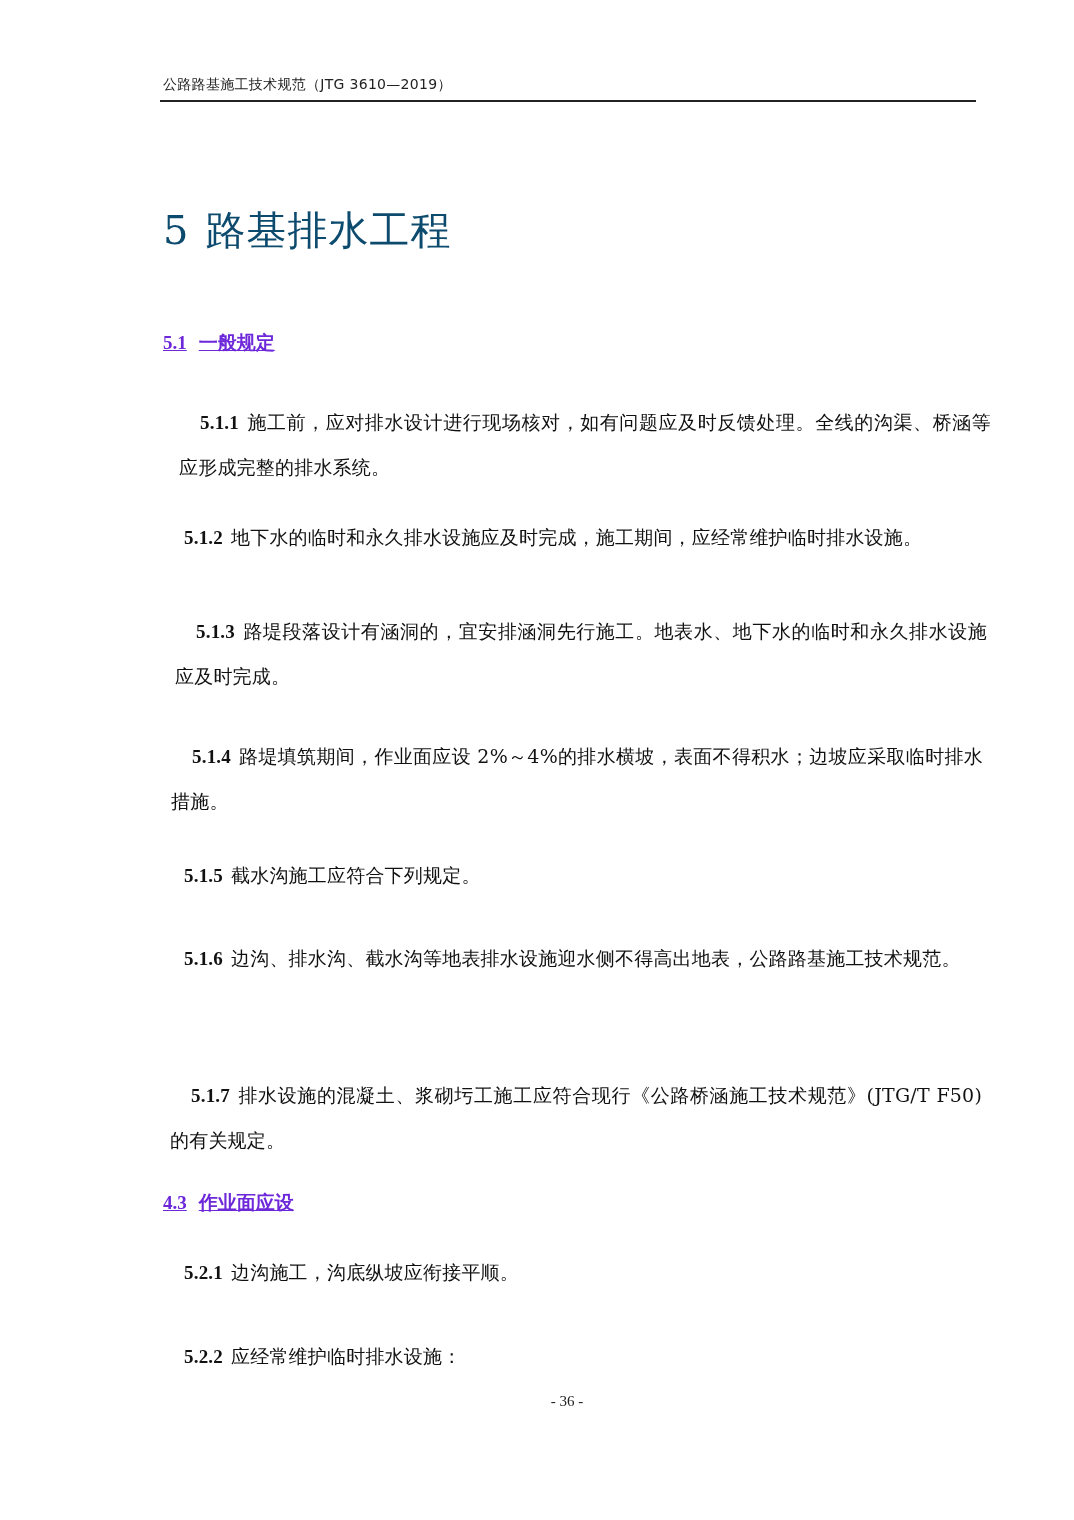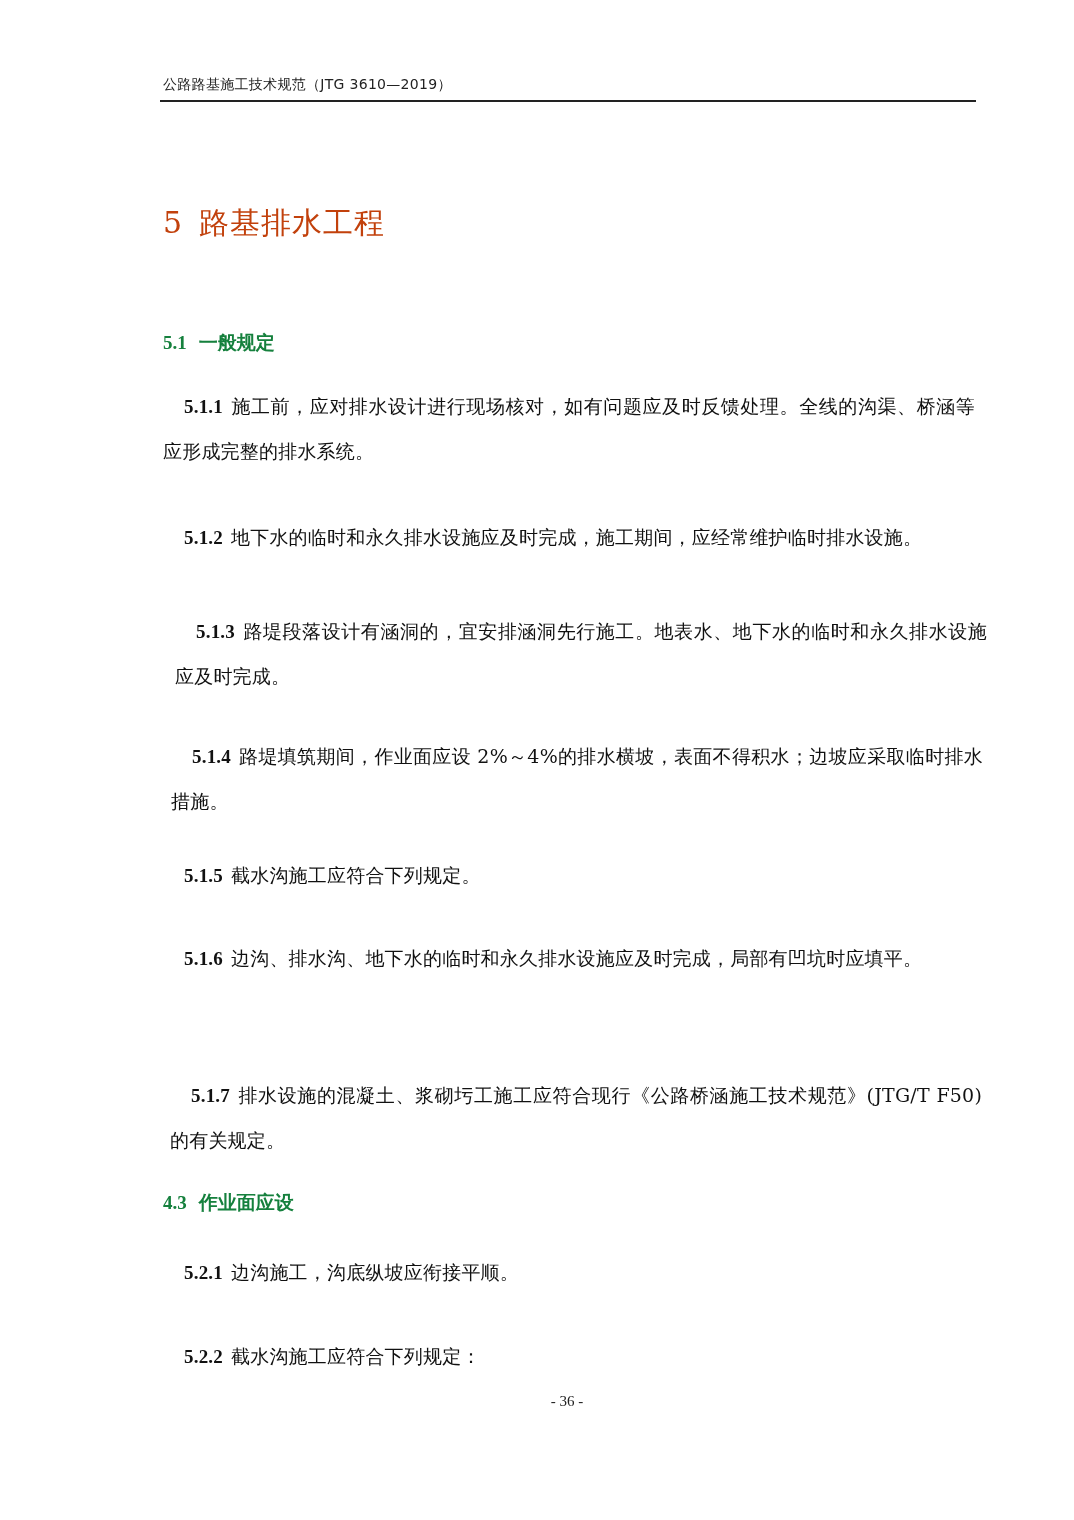--- a/index.html
+++ b/index.html
@@ -30,35 +30,36 @@
       left: 160px;
       top: 100px;
       width: 816px;
       height: 2px;
       background: #222;
     }
     .chapter-title {
       position: absolute;
       left: 163px;
       top: 203px;
-      font-size: 30px;
+      font-size: 40px;
       letter-spacing: 1px;
       font-family: "DejaVu Serif", "Liberation Serif", serif;
-      color: #c2410c;
+      color: #0c4a6e;
       white-space: nowrap;
     }
     .chapter-title .num { margin-right: 16px; }
     .section-title {
       position: absolute;
       left: 163px;
       font-size: 19px;
       font-weight: bold;
       font-family: "DejaVu Sans", "Liberation Sans", sans-serif;
-      color: #15803d;
+      color: #6d28d9;
       white-space: nowrap;
+      text-decoration: underline;
     }
     .section-title .num {
       font-family: "Liberation Serif", "DejaVu Serif", serif;
       margin-right: 12px;
     }
     .clause {
       position: absolute;
       left: 163px;
       width: 812px;
       font-size: 19px;
@@ -92,53 +93,53 @@
 <div class="header-rule"></div>
 
 <div class="chapter-title">
   <span class="num">5</span><span>路基排水工程</span>
 </div>
 
 <div class="section-title" style="top:330px;">
   <span class="num">5.1</span><span>一般规定</span>
 </div>
 
-<p class="clause" style="top:384px;margin:0;">
+<p class="clause" style="top:384px;margin:16px;">
   <span class="num">5.1.1</span><span>施工前，应对排水设计进行现场核对，如有问题应及时反馈处理。全线的沟渠、桥涵等应形成完整的排水系统。</span>
 </p>
 
 <p class="clause" style="top:515px;margin:0;">
   <span class="num">5.1.2</span><span>地下水的临时和永久排水设施应及时完成，施工期间，应经常维护临时排水设施。</span>
 </p>
 
 <p class="clause" style="top:597px;margin:12px;">
   <span class="num">5.1.3</span><span>路堤段落设计有涵洞的，宜安排涵洞先行施工。地表水、地下水的临时和永久排水设施应及时完成。</span>
 </p>
 
 <p class="clause" style="top:726px;margin:8px;">
   <span class="num">5.1.4</span><span>路堤填筑期间，作业面应设 2%～4%的排水横坡，表面不得积水；边坡应采取临时排水措施。</span>
 </p>
 
 <p class="clause" style="top:853px;margin:0;">
   <span class="num">5.1.5</span><span>截水沟施工应符合下列规定。</span>
 </p>
 
 <p class="clause" style="top:936px;margin:0;">
-  <span class="num">5.1.6</span><span>边沟、排水沟、地下水的临时和永久排水设施应及时完成，局部有凹坑时应填平。</span>
+  <span class="num">5.1.6</span><span>边沟、排水沟、截水沟等地表排水设施迎水侧不得高出地表，公路路基施工技术规范。</span>
 </p>
 
 <p class="clause" style="top:1066px;margin:7px;">
   <span class="num">5.1.7</span><span>排水设施的混凝土、浆砌圬工施工应符合现行《公路桥涵施工技术规范》(JTG/T F50)的有关规定。</span>
 </p>
 
 <div class="section-title" style="top:1190px;">
   <span class="num">4.3</span><span>作业面应设</span>
 </div>
 
 <p class="clause" style="top:1250px;margin:0;">
   <span class="num">5.2.1</span><span>边沟施工，沟底纵坡应衔接平顺。</span>
 </p>
 
 <p class="clause" style="top:1334px;margin:0;">
-  <span class="num">5.2.2</span><span>截水沟施工应符合下列规定：</span>
+  <span class="num">5.2.2</span><span>应经常维护临时排水设施：</span>
 </p>
 
 <div class="page-number">- 36 -</div>
 
 </body></html>

